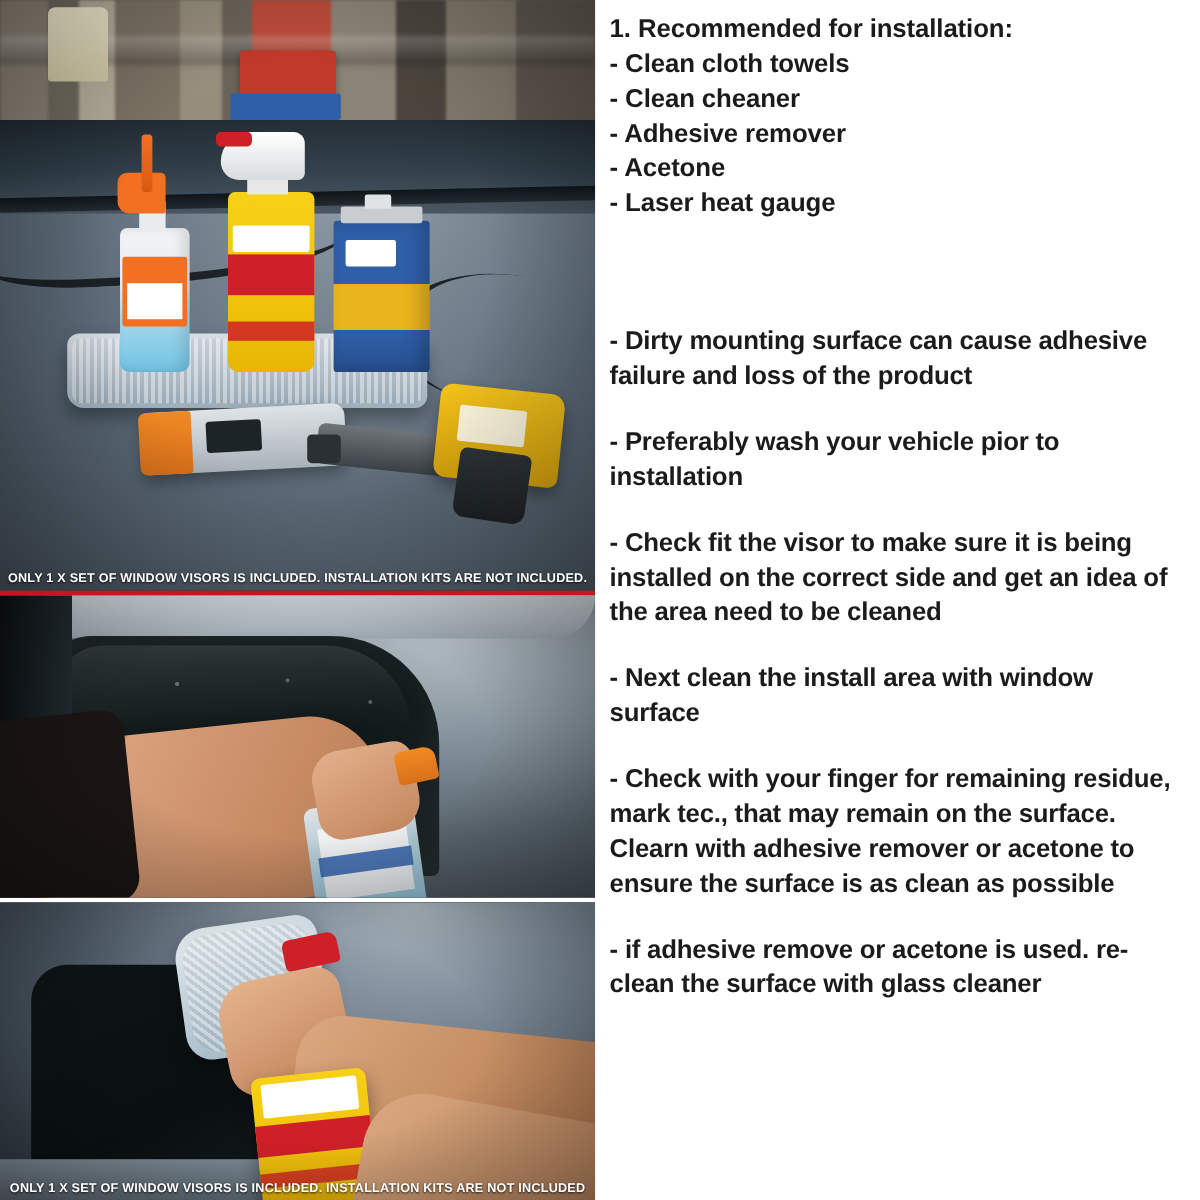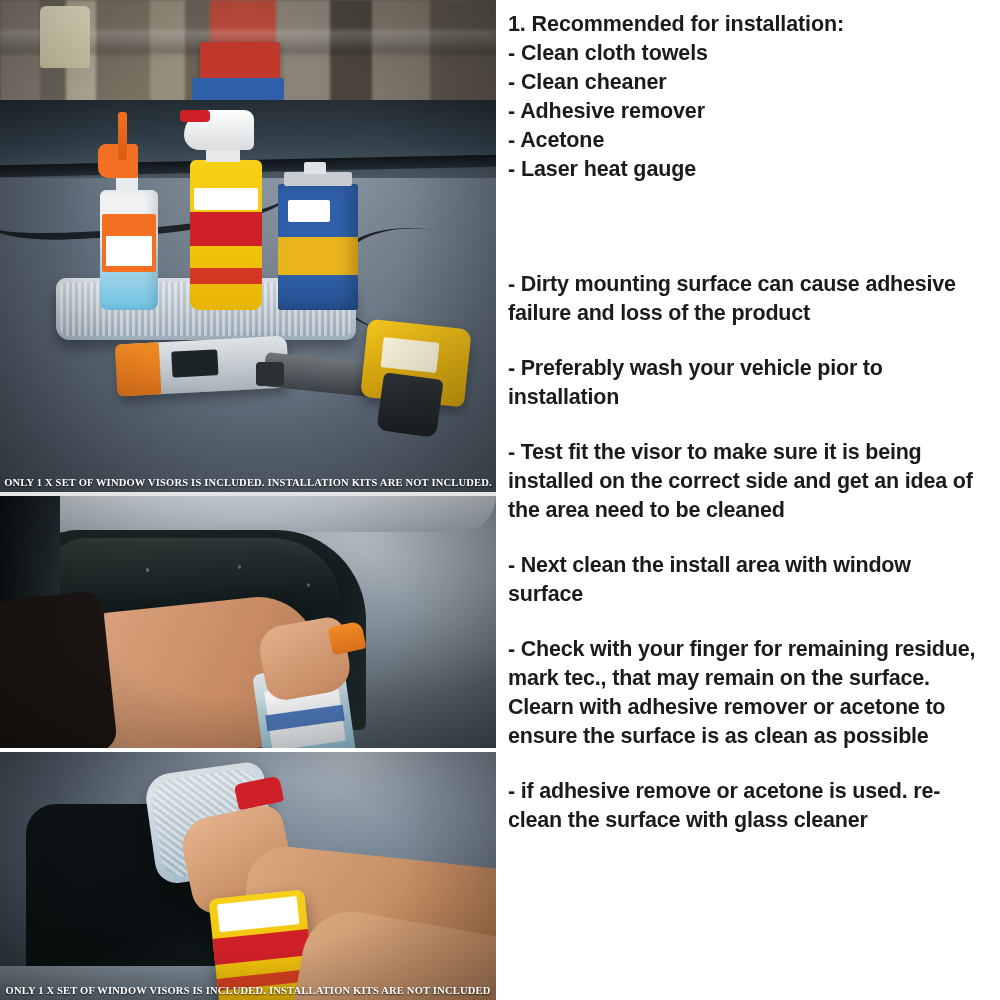--- a/index.html
+++ b/index.html
@@ -15,23 +15,22 @@
     background: #ffffff;
     display: flex;
     flex-direction: row;
   }
 
   
   .photo-column {
     width: 496px;
     height: 716px;
     position: relative;
-    background: #e5e5e5;
+    background: #b91c1c;
     flex: 0 0 496px;
-    font-family: Liberation Serif, serif;
   }
   .photo {
     position: absolute;
     left: 0;
     width: 496px;
     overflow: hidden;
     background: #2a2f33;
   }
   .photo-1 { top: 0;   height: 492px; }
   .photo-2 { top: 496px; height: 252px; }
@@ -562,20 +561,20 @@
       <div class="instr-line">- Adhesive remover</div>
       <div class="instr-line">- Acetone</div>
       <div class="instr-line">- Laser heat gauge</div>
     </div>
 
     <div class="block-gap-lg"></div>
 
     <div class="instr-block">
       <div class="para">- Dirty mounting surface can cause adhesive failure and loss of the product</div>
       <div class="para">- Preferably wash your vehicle pior to installation</div>
-      <div class="para">- Test fit the visor to make sure it is being installed on the correct side and get an idea of the area need to be cleaned</div>
+      <div class="para">- Check fit the visor to make sure it is being installed on the correct side and get an idea of the area need to be cleaned</div>
       <div class="para">- Next clean the install area with window surface</div>
       <div class="para">- Check with your finger for remaining residue, mark tec., that may remain on the surface. Clearn with adhesive remover or acetone to ensure the surface is as clean as possible</div>
       <div class="para tight">- if adhesive remove or acetone is used. re-clean the surface with glass cleaner</div>
     </div>
 
   </div>
 </div>
 
 </body></html>

